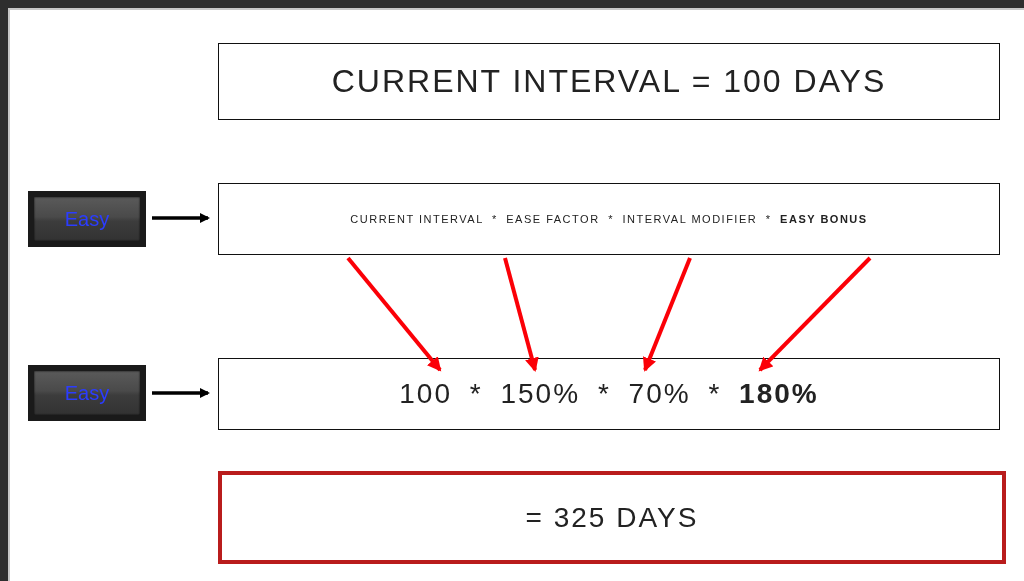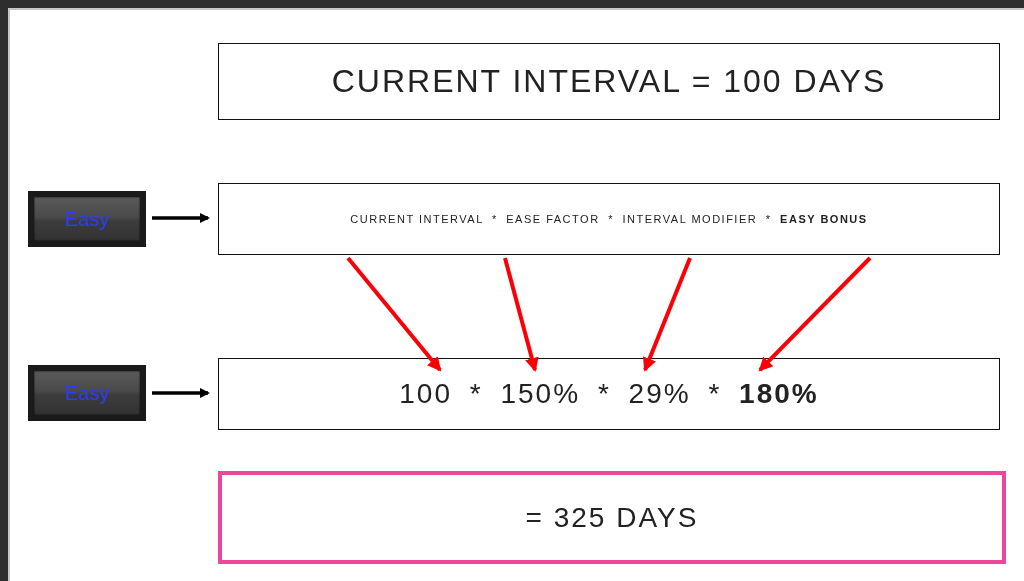--- a/index.html
+++ b/index.html
@@ -39,21 +39,21 @@
   .formula .star{padding:0 4px;}
   .bold{font-weight:700;}
   .values{
     left:210px; top:350px; width:780px; height:70px;
     font-size:28px; font-weight:300;
     letter-spacing:2px;
   }
   .values .star{padding:0 8px;}
   .result{
     left:210px; top:463px; width:780px; height:85px;
-    border:4px solid #ec4899;
+    border:4px solid #b91c1c;
     font-size:28px; font-weight:400;
   }
   .easy-btn{
     position:absolute;
     width:106px; height:44px;
     background:linear-gradient(#5a5a5a,#4a4a4a 45%,#3c3c3c 55%,#323232);
     border:6px solid #1a1a1a;
     border-radius:0;
     display:flex; align-items:center; justify-content:center;
     color:#2b3cff;
@@ -100,21 +100,21 @@
   <div class="easy-btn easy2">
     <span>Easy</span>
   </div>
 
   <div class="box values">
     <span>
       <span>100</span>
       <span class="star">*</span>
       <span>150%</span>
       <span class="star">*</span>
-      <span>29%</span>
+      <span>70%</span>
       <span class="star">*</span>
       <span class="bold">180%</span>
     </span>
   </div>
 
   <div class="box result">
     <span>= 325 DAYS</span>
   </div>
 
 </div>

